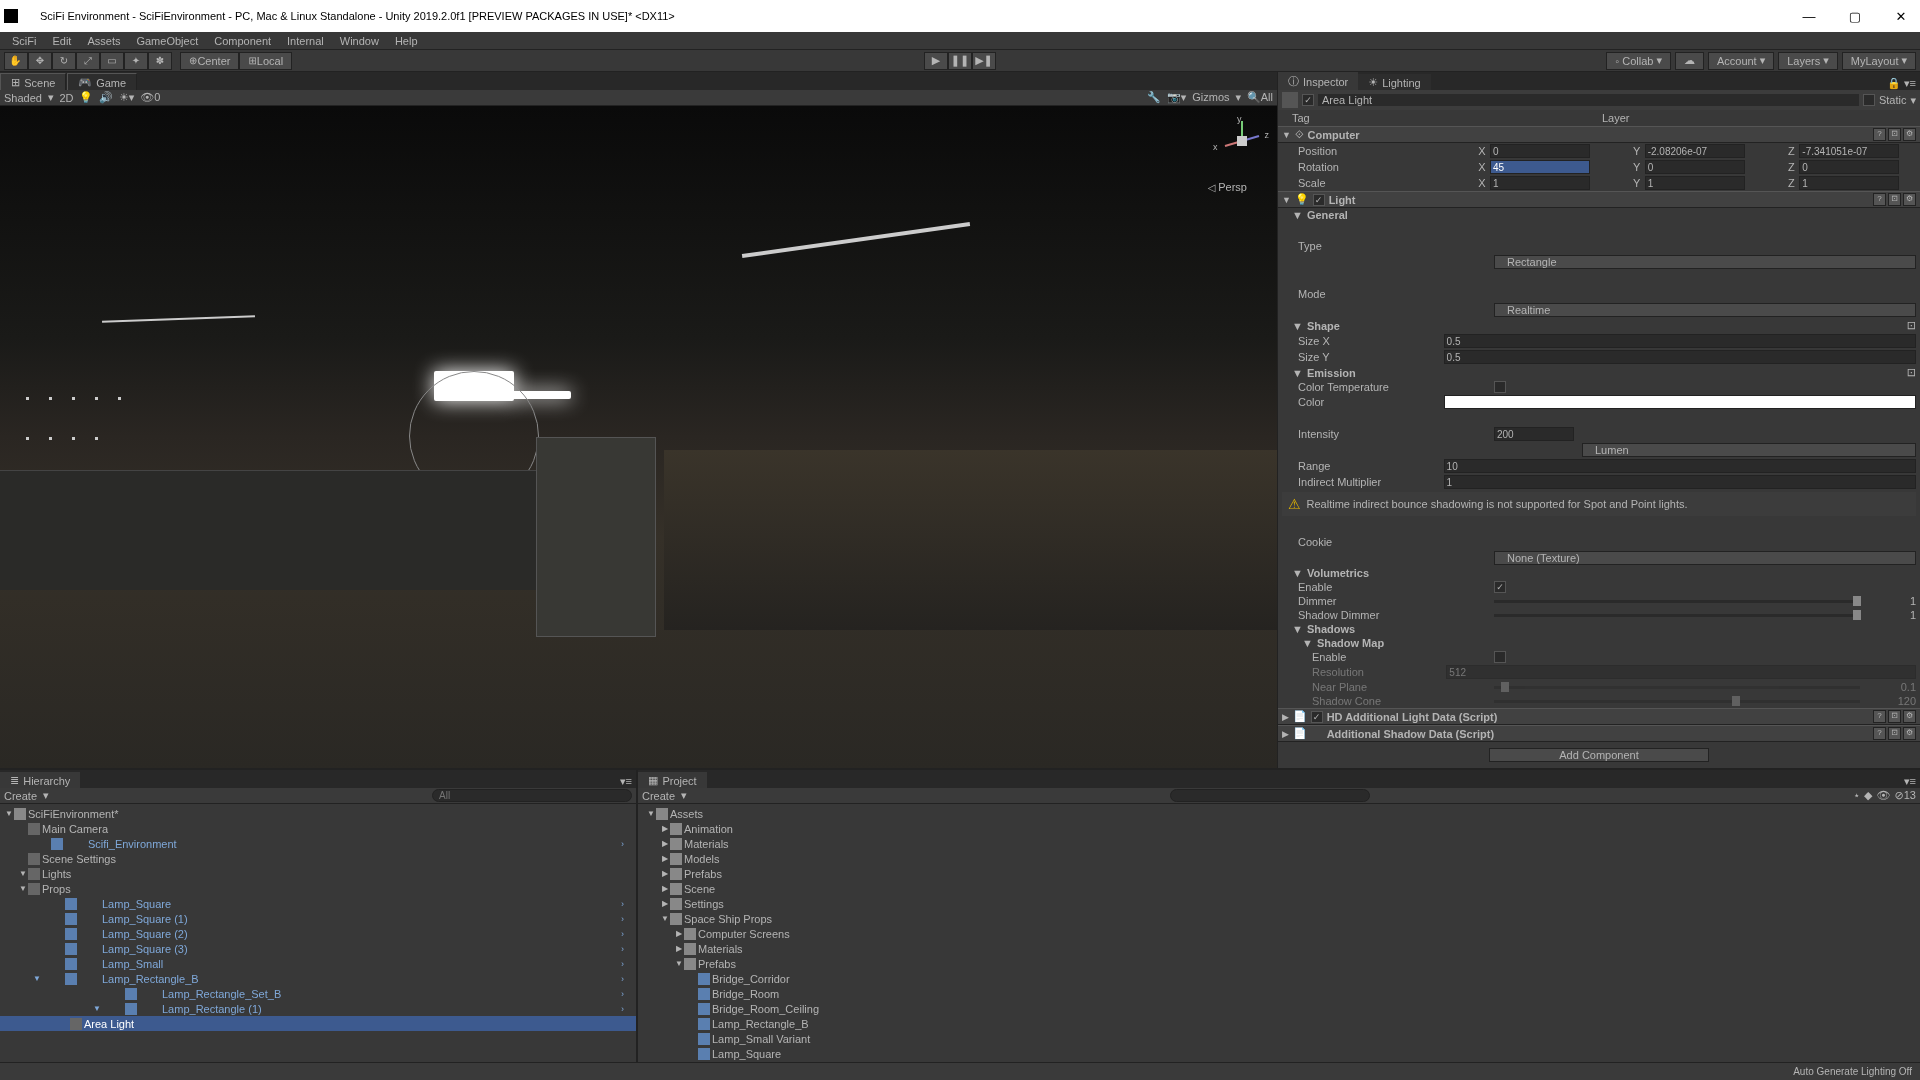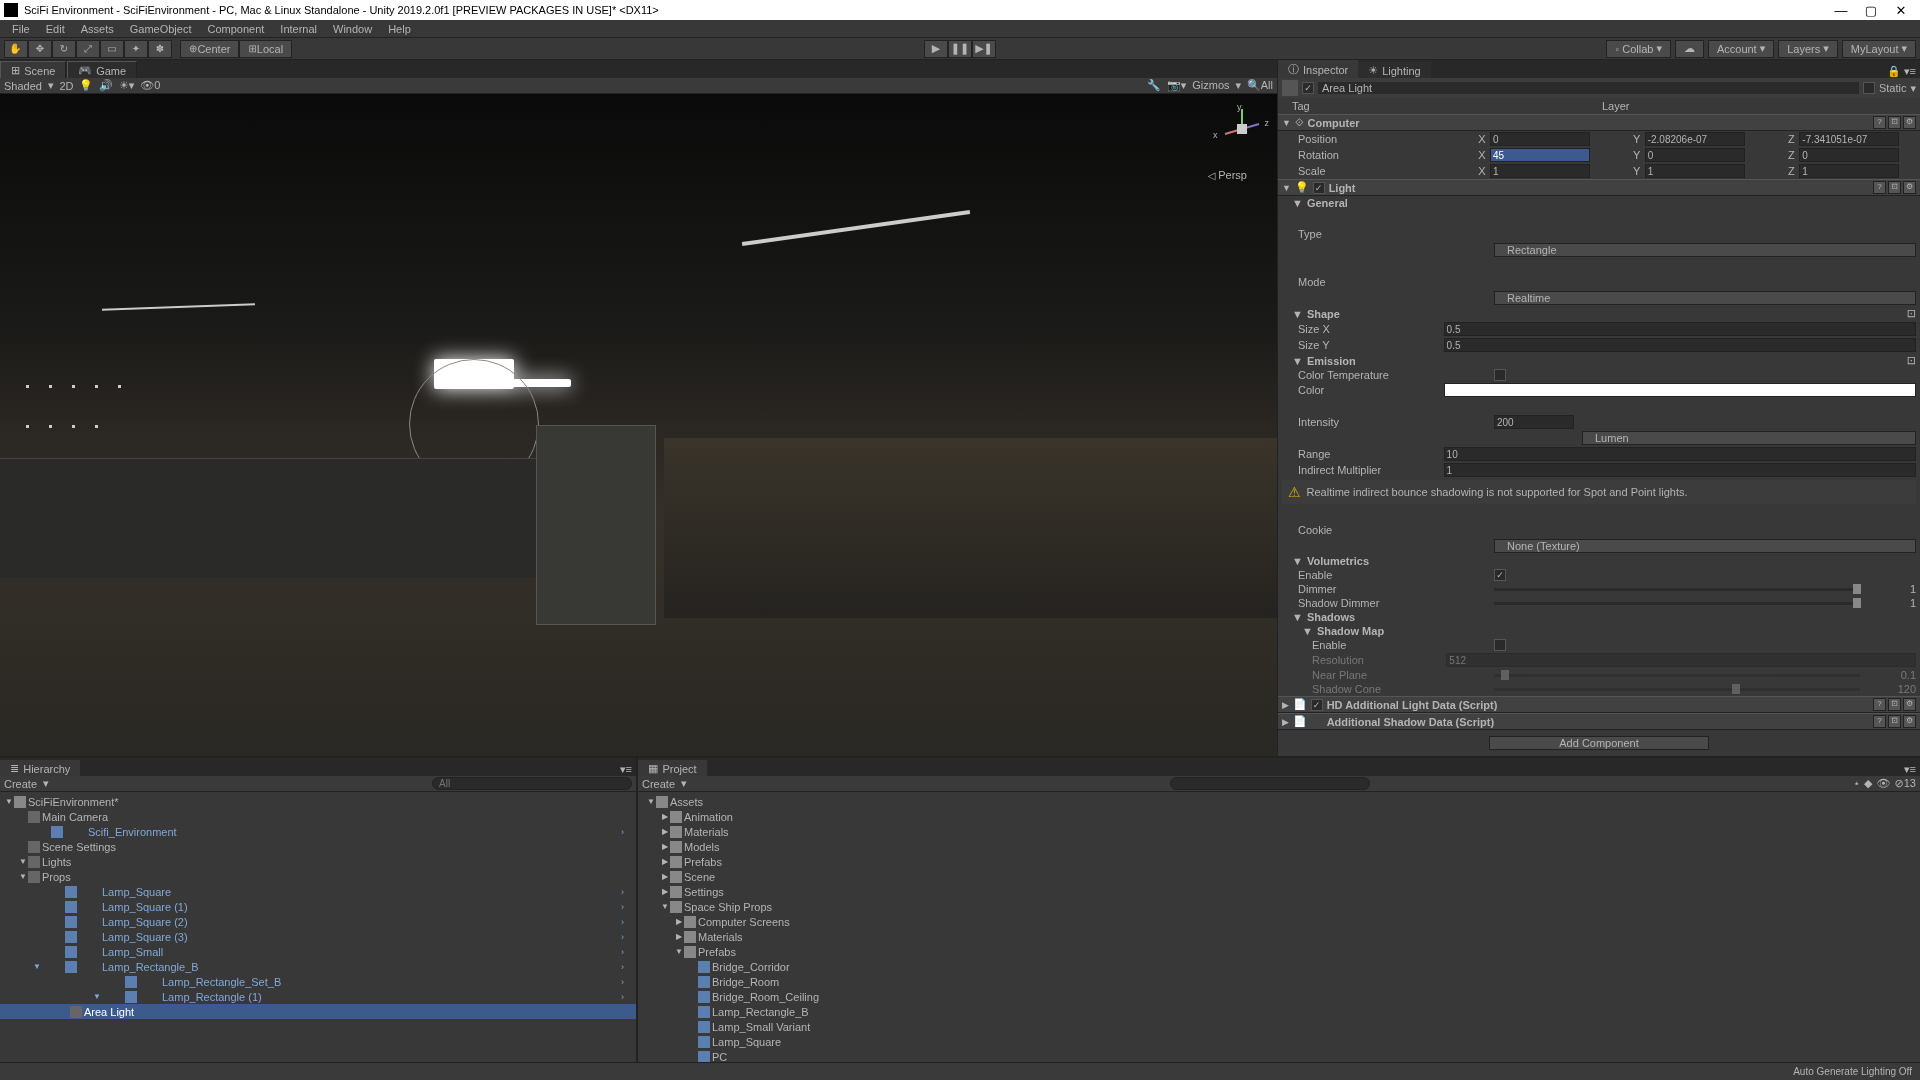--- a/index.html
+++ b/index.html
@@ -1,19 +1,19 @@
 <!DOCTYPE html>
 <html><head>
 <meta charset="utf-8">
 <style>
 * { margin: 0; padding: 0; box-sizing: border-box; font-family: Arial, sans-serif; font-size: 11px; user-select: none; }
 body { background: #383838; color: #b4b4b4; overflow: hidden; width: 1920px; height: 1080px; }
 
 
-.titlebar { height: 20px; background: #fff; color: #000; display: flex; align-items: center; padding: 0 4px; }
+.titlebar { height: 32px; background: #fff; color: #000; display: flex; align-items: center; padding: 0 4px; gap: 16px; }
 .titlebar .icon { width: 14px; height: 14px; background: #000; margin-right: 6px; }
 .titlebar .title { flex: 1; font-size: 11px; }
 .titlebar .winbtn { width: 30px; text-align: center; font-size: 13px; cursor: pointer; }
 
 
 .menubar { height: 18px; background: #383838; display: flex; align-items: center; padding: 0 4px; border-bottom: 1px solid #222; }
 .menubar span { padding: 0 8px; font-size: 11px; }
 
 
 .toolbar { height: 22px; background: #383838; display: flex; align-items: center; border-bottom: 1px solid #222; position: relative; }
@@ -112,21 +112,21 @@
 
 <div class="titlebar">
   <div class="icon"></div>
   <div class="title">SciFi Environment - SciFiEnvironment - PC, Mac &amp; Linux Standalone - Unity 2019.2.0f1 [PREVIEW PACKAGES IN USE]* &lt;DX11&gt;</div>
   <div class="winbtn">—</div>
   <div class="winbtn">▢</div>
   <div class="winbtn">✕</div>
 </div>
 
 <div class="menubar">
-  <span>File</span>
+  <span>SciFi</span>
   <span>Edit</span>
   <span>Assets</span>
   <span>GameObject</span>
   <span>Component</span>
   <span>Internal</span>
   <span>Window</span>
   <span>Help</span>
 </div>
 
 <div class="toolbar">

